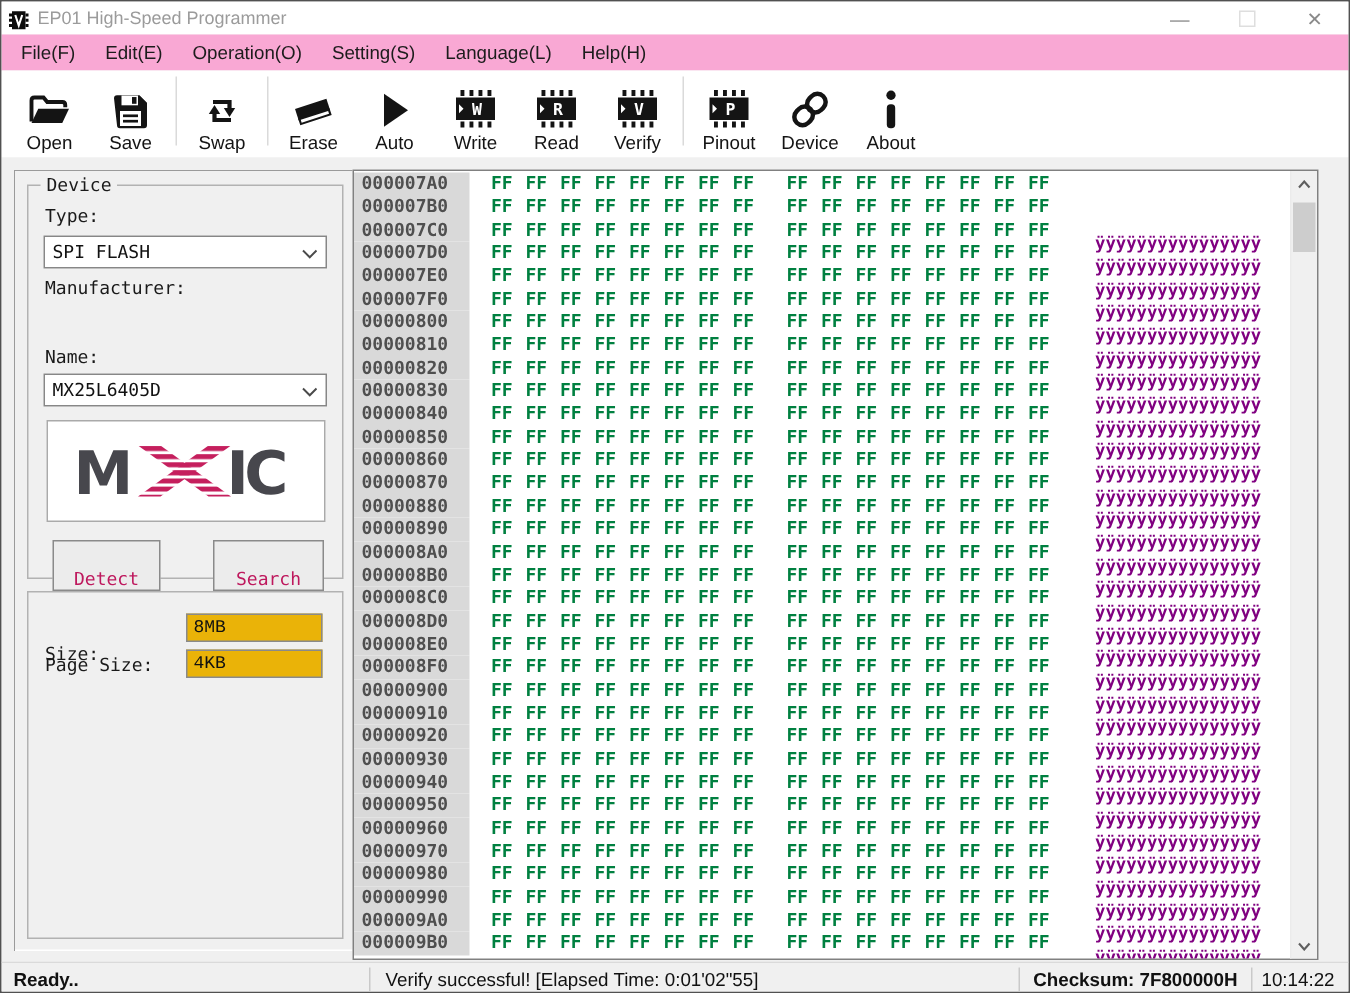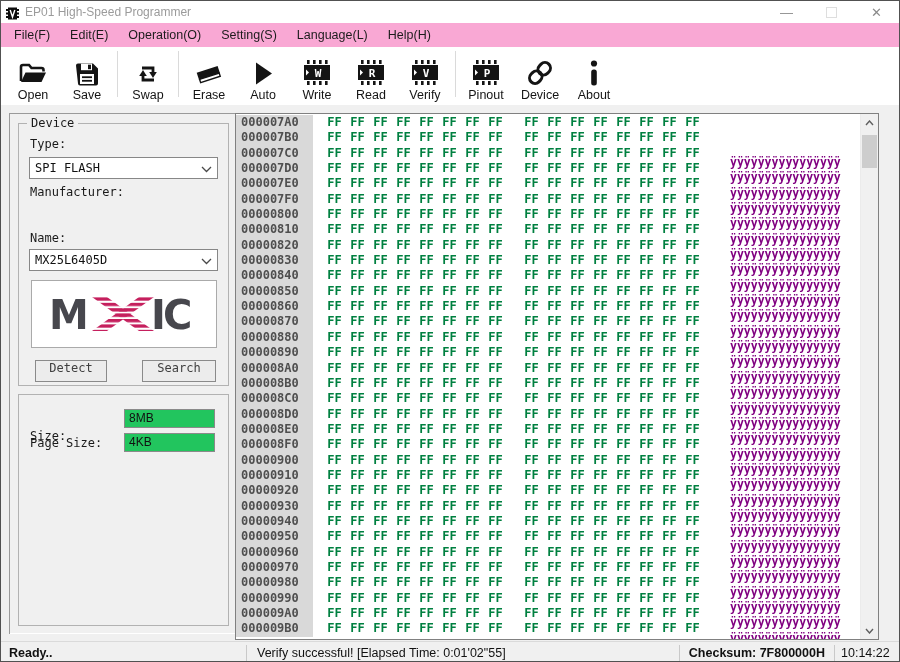--- a/index.html
+++ b/index.html
@@ -39,28 +39,28 @@
 
   .field-label{position:absolute;left:11px;font-family:"DejaVu Sans Mono",monospace;font-size:12px;color:#1a1a1a;}
   .select{position:absolute;left:10px;width:189px;height:22px;background:#fff;border:1px solid #878787;
           box-sizing:border-box;display:flex;align-items:center;padding-left:5px;
           font-family:"DejaVu Sans Mono",monospace;font-size:12px;color:#111;}
   .select.focused{border-color:#6da6d4;}
   .select svg{position:absolute;right:5px;top:8px;}
 
   .logo-box{position:absolute;left:12px;top:156px;width:184px;height:66px;background:#fff;border:1px solid #aaa;
             display:flex;align-items:center;justify-content:center;}
-  .panel-btn{position:absolute;height:22px;background:#ececec;border:1px solid #8a8a8a;box-sizing:border-box;
-             display:flex;align-items:flex-start;justify-content:center;
-             font-family:"DejaVu Sans Mono",monospace;font-size:12px;color:#404040;}
+  .panel-btn{position:absolute;height:34px;background:#ececec;border:1px solid #8a8a8a;box-sizing:border-box;
+             display:flex;align-items:flex-end;justify-content:center;
+             font-family:"DejaVu Sans Mono",monospace;font-size:12px;color:#be185d;}
   .detect-btn{left:16px;top:236px;width:72px;}
   .search-btn{left:123px;top:236px;width:74px;}
 
-  .textbox{position:absolute;width:91px;height:19px;background:#22c55e;border:1px solid #8a8a8a;box-sizing:border-box;
-           font-family:Liberation Sans, sans-serif;font-size:12px;color:#111;padding:1px 4px;}
+  .textbox{position:absolute;width:91px;height:19px;background:#eab308;border:1px solid #8a8a8a;box-sizing:border-box;
+           font-family:Liberation Mono, monospace;font-size:12px;color:#111;padding:1px 4px;}
 
   
   .hex-viewer{position:absolute;left:234px;top:8px;width:644px;height:527px;background:#fff;
               border:1px solid #808080;box-sizing:border-box;display:flex;}
   .hex-body{flex:1;overflow:hidden;padding-top:1px;}
   .hex-row{display:flex;height:15.35px;line-height:15.5px;font-family:"DejaVu Sans Mono",monospace;
            font-weight:bold;font-size:12px;white-space:nowrap;}
   .addr{width:72px;flex:none;background:#d9d9d9;color:#4f4f4f;padding-left:5px;}
   .byte{flex:none;width:15px;margin-left:8px;text-align:center;color:#008040;}
   .byte.first{margin-left:14px;}

